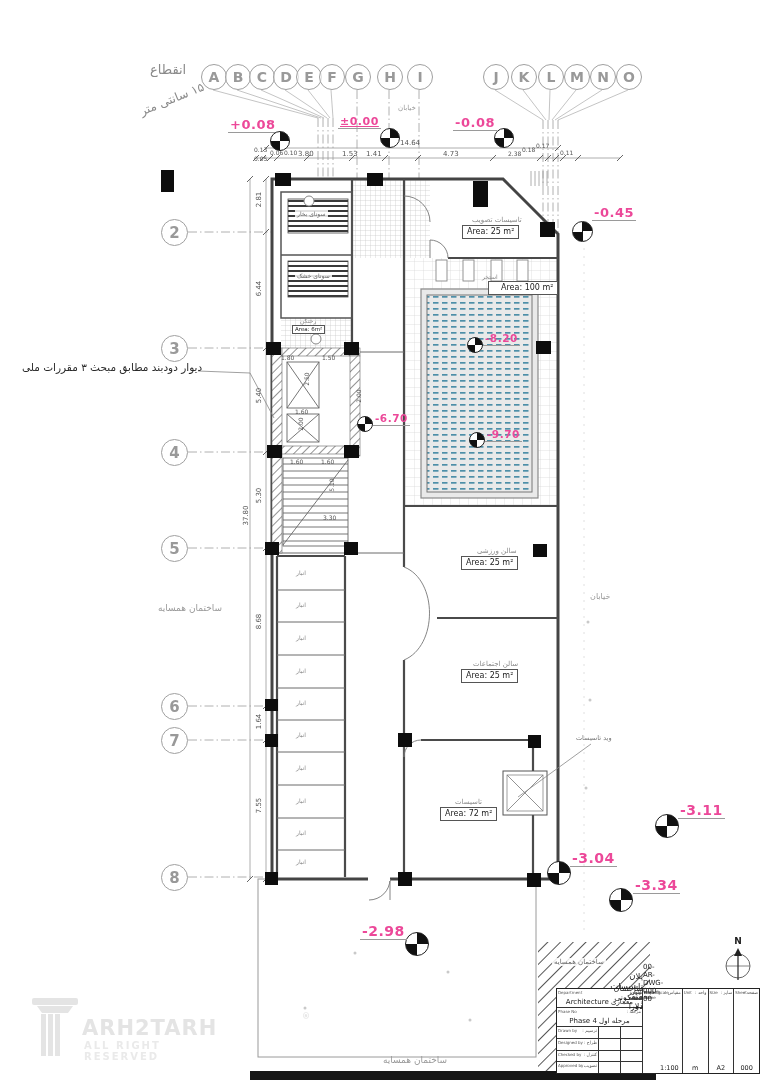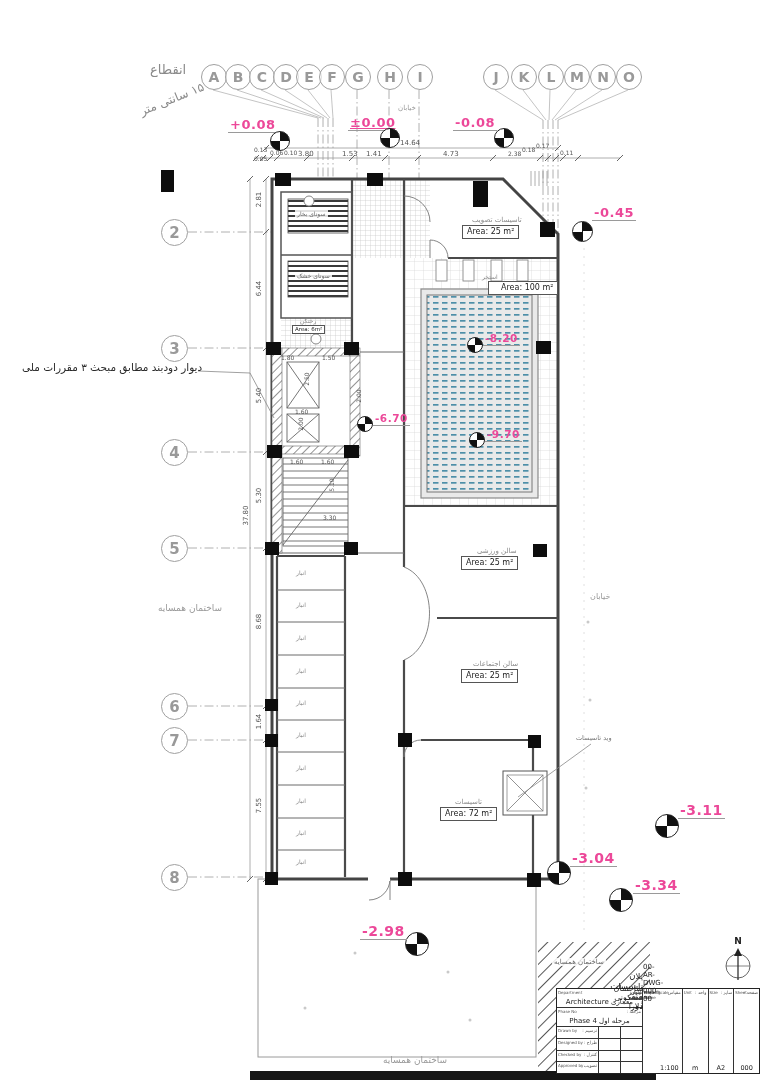--- a/index.html
+++ b/index.html
@@ -291,21 +291,21 @@
   <div class="lbl fa gray" style="left:138px;top:92px;font-size:12px;transform:rotate(-22deg);">۱۵ سانتی متر</div>
   <div class="lbl fa" style="left:398px;top:104px;font-size:7px;color:#999;">خیابان</div>
   <div class="lbl fa" style="left:590px;top:592px;font-size:8px;color:#999;">خیابان</div>
   <div class="lbl fa" style="left:158px;top:603px;font-size:9px;color:#999;">ساختمان همسایه</div>
   <div class="lbl fa" style="left:383px;top:1055px;font-size:9px;color:#999;">ساختمان همسایه</div>
   <div class="tag fa" style="left:552px;top:958px;font-size:7px;">ساختمان همسایه</div>
   <div class="lbl fa" style="left:22px;top:361px;font-size:10.5px;color:#2a2a2a;">دیوار دودبند مطابق مبحث ۳ مقررات ملی</div>
 
   <div class="lvl" style="left:228px;top:118px;font-size:13px;">+0.08</div>
   <div class="marker" style="left:270px;top:131px;width:18px;height:18px;"></div>
-  <div class="lvl" style="left:348px;top:116px;font-size:13px;text-decoration:underline;">±0.00</div>
+  <div class="lvl" style="left:338px;top:116px;font-size:11px;text-decoration:underline;">±0.00</div>
   <div class="marker" style="left:380px;top:128px;width:18px;height:18px;"></div>
   <div class="lvl" style="left:453px;top:116px;font-size:13px;">-0.08</div>
   <div class="marker" style="left:494px;top:128px;width:18px;height:18px;"></div>
   <div class="marker" style="left:572px;top:221px;width:19px;height:19px;"></div>
   <div class="lvl" style="left:592px;top:206px;font-size:13px;">-0.45</div>
   <div class="marker" style="left:467px;top:337px;width:14px;height:14px;"></div>
   <div class="lvl" style="left:483px;top:333px;font-size:10.5px;">-8.20</div>
   <div class="marker" style="left:469px;top:432px;width:14px;height:14px;"></div>
   <div class="lvl" style="left:485px;top:429px;font-size:10.5px;">-9.70</div>
   <div class="marker" style="left:357px;top:416px;width:14px;height:14px;"></div>
@@ -469,14 +469,23 @@
         </div>
         <div class="q">
           <span class="tben">Sheet</span>
           <span class="tbfa">صفحه :</span>
           <div class="tbval" style="font-size:6.5px;">000</div>
         </div>
       </div>
     </div>
   </div>
 
+  <div class="logo">
+    <div class="cap"></div>
+    <div class="trap"></div>
+    <div class="bar" style="left:17px;"></div>
+    <div class="bar" style="left:24px;"></div>
+    <div class="bar" style="left:31px;"></div>
+    <div class="brand"><span>ARH2TARH</span><span class="reg">®</span></div>
+    <div class="tagline">ALL RIGHT RESERVED</div>
+  </div>
 
 </div>
 
 </body></html>

